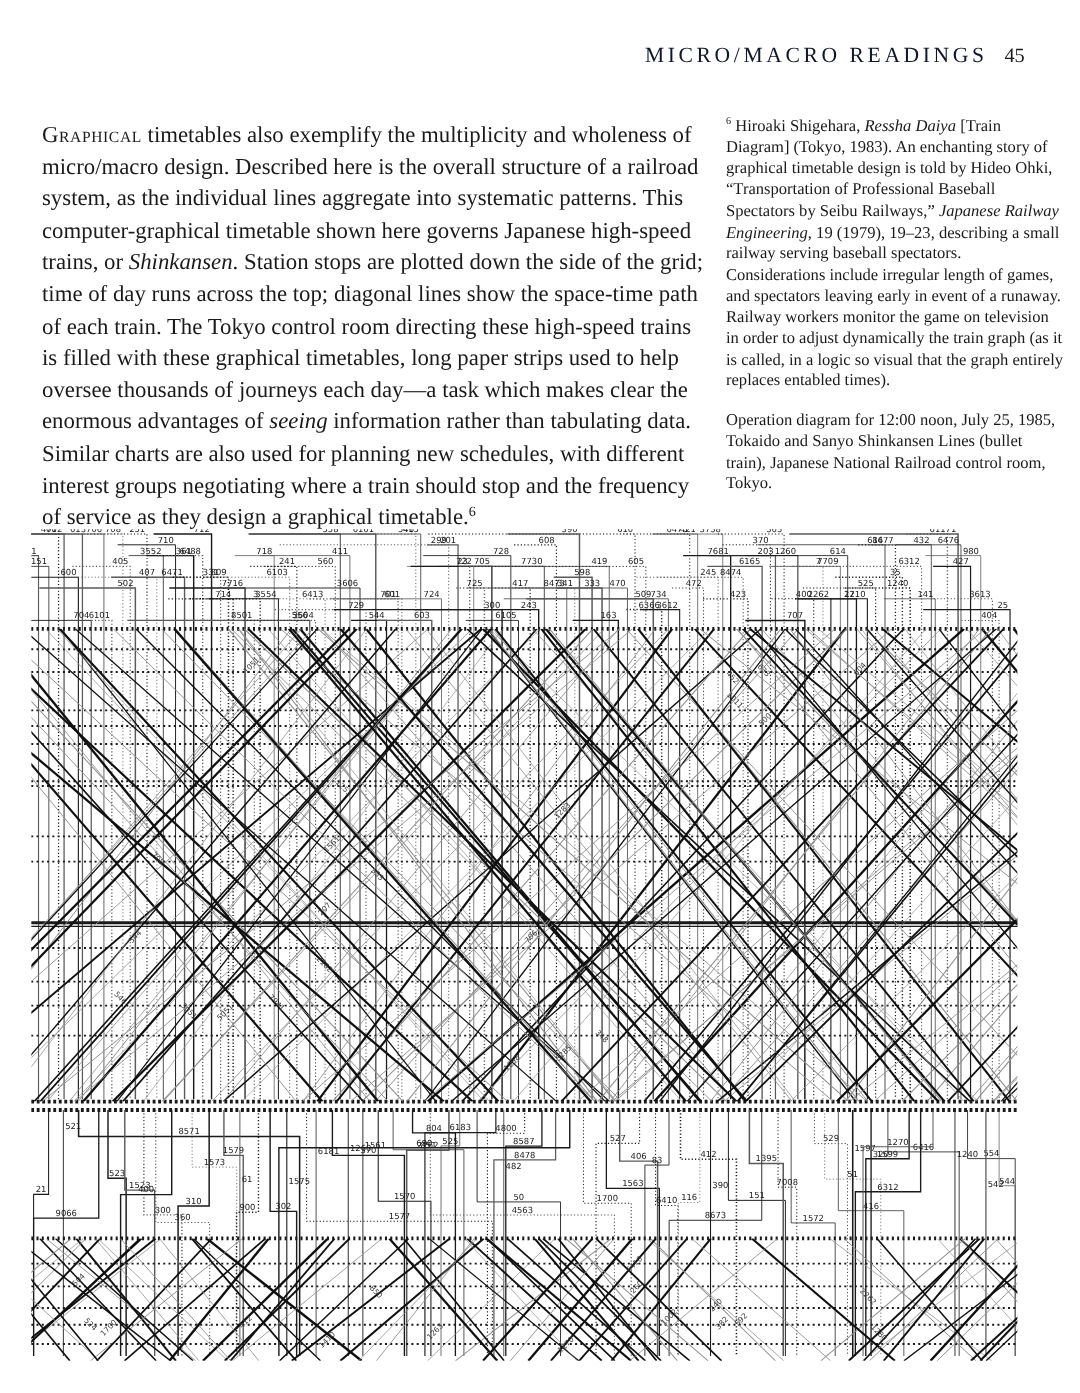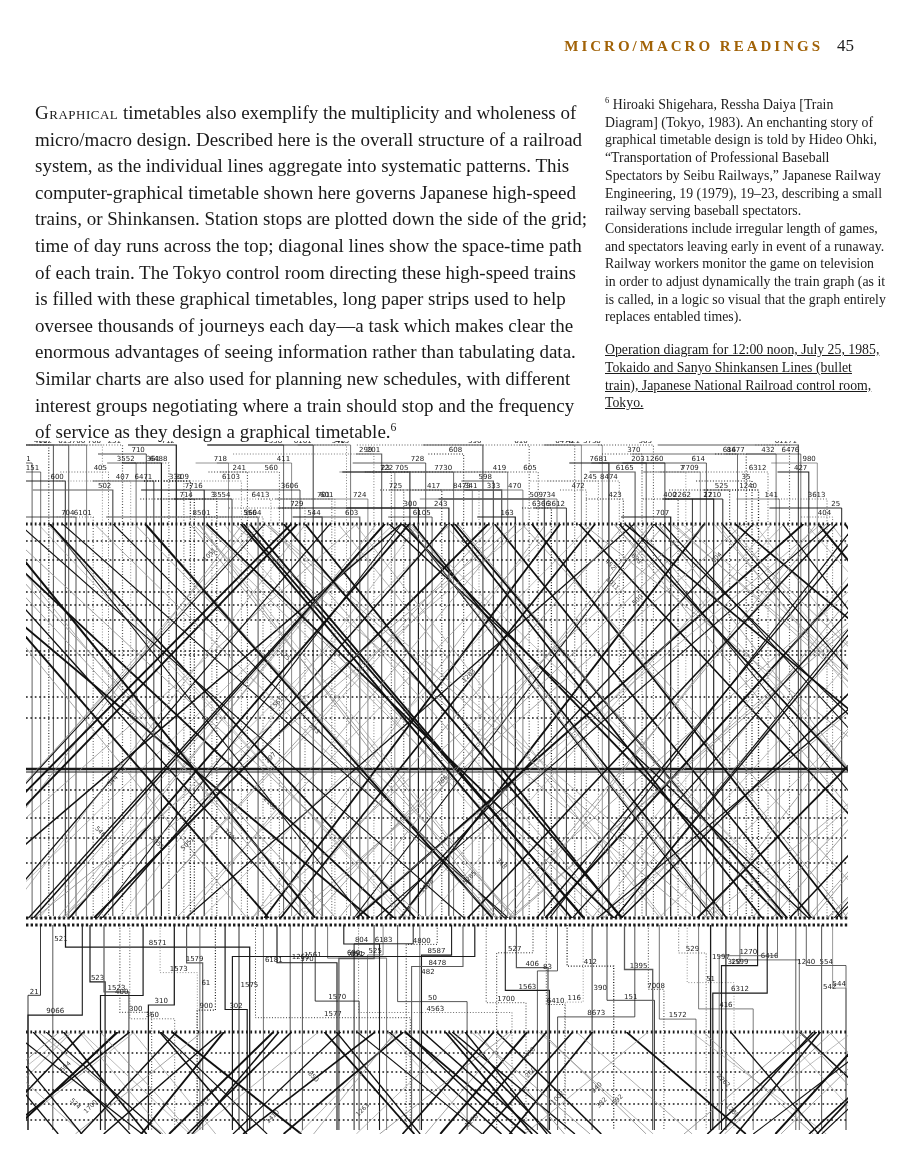--- a/index.html
+++ b/index.html
@@ -1,26 +1,26 @@
 <!DOCTYPE html>
 <html><head>
 <meta charset="utf-8">
 <style>
   html,body{margin:0;padding:0;}
   body{width:900px;height:1161px;position:relative;overflow:hidden;background:#ffffff;
        font-family:"Liberation Serif", serif;color:#1a1a1a;}
   .page-header{position:absolute;top:36px;right:46px;white-space:nowrap;}
-  .page-header .title{font-size:15px;letter-spacing:3px;color:#a16207;font-weight:bold;}
+  .page-header .title{font-size:18px;letter-spacing:3px;color:#0f172a;}
   .page-header .pagenum{font-size:17px;margin-left:14px;letter-spacing:0;}
   .main-text{position:absolute;left:35px;top:100px;width:552px;
              font-size:19px;line-height:26.6px;text-align:left;}
   .sidenote{position:absolute;left:605px;top:96px;width:282px;
             font-size:13.8px;line-height:17.7px;}
-  .sidenote .caption{margin-top:15px;text-decoration:underline;}
-  .seg-i{}
+  .sidenote .caption{margin-top:15px;}
+  .seg-i{font-style:italic;}
   .seg-sc{font-variant:small-caps;letter-spacing:0.5px;}
   sup{font-size:0.62em;line-height:0;}
   .figure-wrap{position:absolute;left:26px;top:441px;width:822px;height:700px;}
   .figure-wrap svg{display:block;}
   .tl{font-family:"DejaVu Sans",sans-serif;font-size:7px;fill:#1a1a1a;}
   .ml{font-family:"DejaVu Sans",sans-serif;font-size:7px;fill:#1a1a1a;}
   .dl{font-family:"DejaVu Sans",sans-serif;font-size:6.3px;fill:#3a3a3a;text-anchor:middle;}
 </style>
 </head>
 <body>

